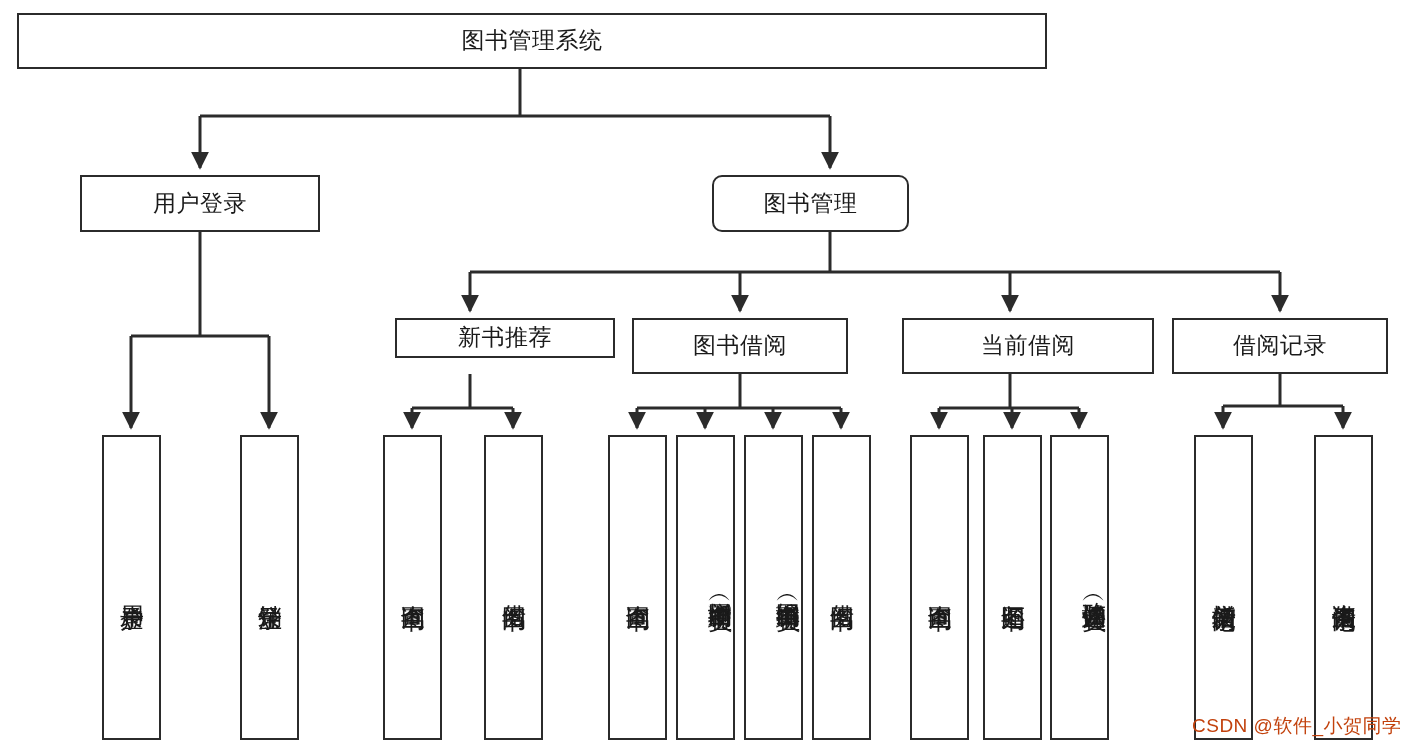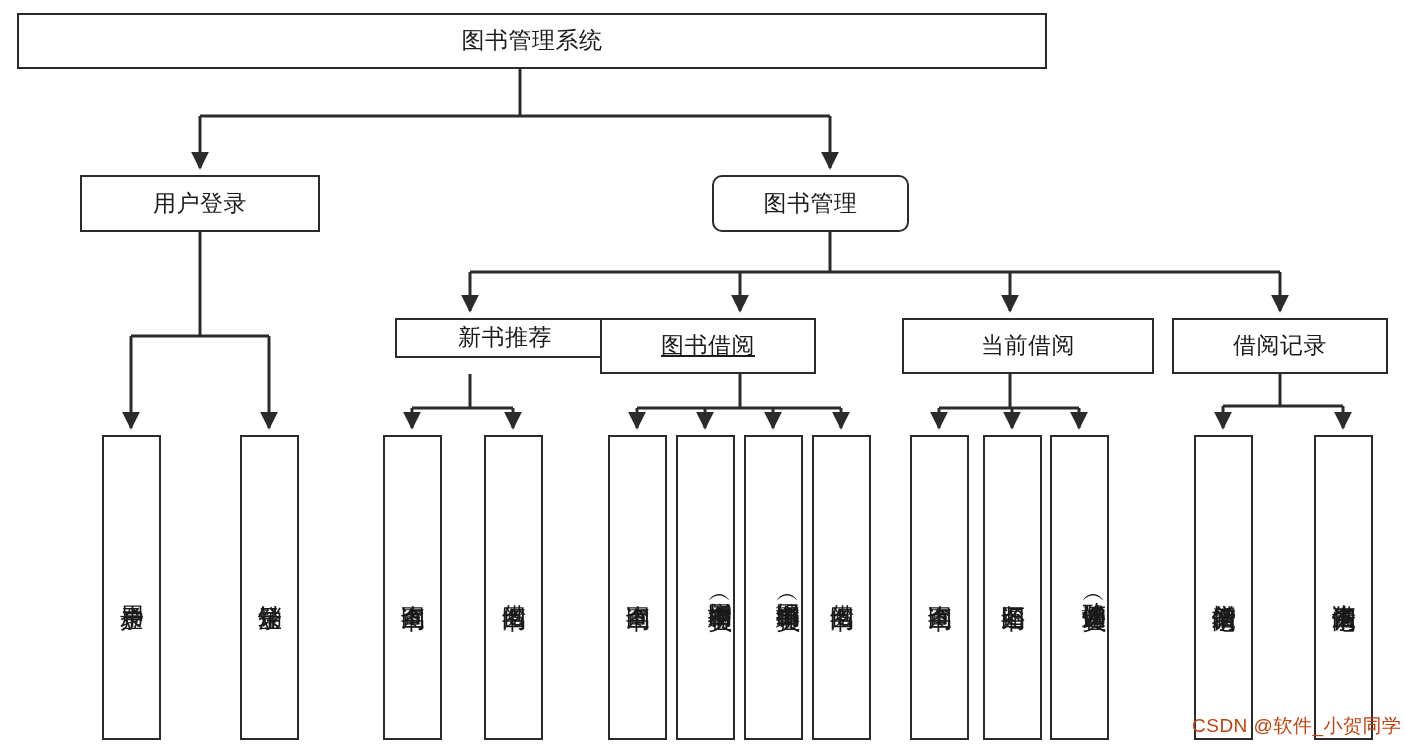--- a/index.html
+++ b/index.html
@@ -123,21 +123,21 @@
   <div class="node horiz" style="left:80px; top:175px; width:240px; height:57px;">
     <span>用户登录</span>
   </div>
   <div class="node horiz" style="left:712px; top:175px; width:197px; height:57px;border-radius:10px;">
     <span>图书管理</span>
   </div>
 
   <div class="node horiz" style="left:360px; top:318px; width:220px; height:40px;margin-left:35px;">
     <span>新书推荐</span>
   </div>
-  <div class="node horiz" style="left:600px; top:318px; width:216px; height:56px;text-decoration:underline;">
+  <div class="node horiz" style="left:632px; top:318px; width:216px; height:56px;">
     <span>图书借阅</span>
   </div>
   <div class="node horiz" style="left:902px; top:318px; width:252px; height:56px;">
     <span>当前借阅</span>
   </div>
   <div class="node horiz" style="left:1172px; top:318px; width:216px; height:56px;">
     <span>借阅记录</span>
   </div>
 
   <div class="node vert" style="left:102px; top:435px; width:59px; height:305px;">

